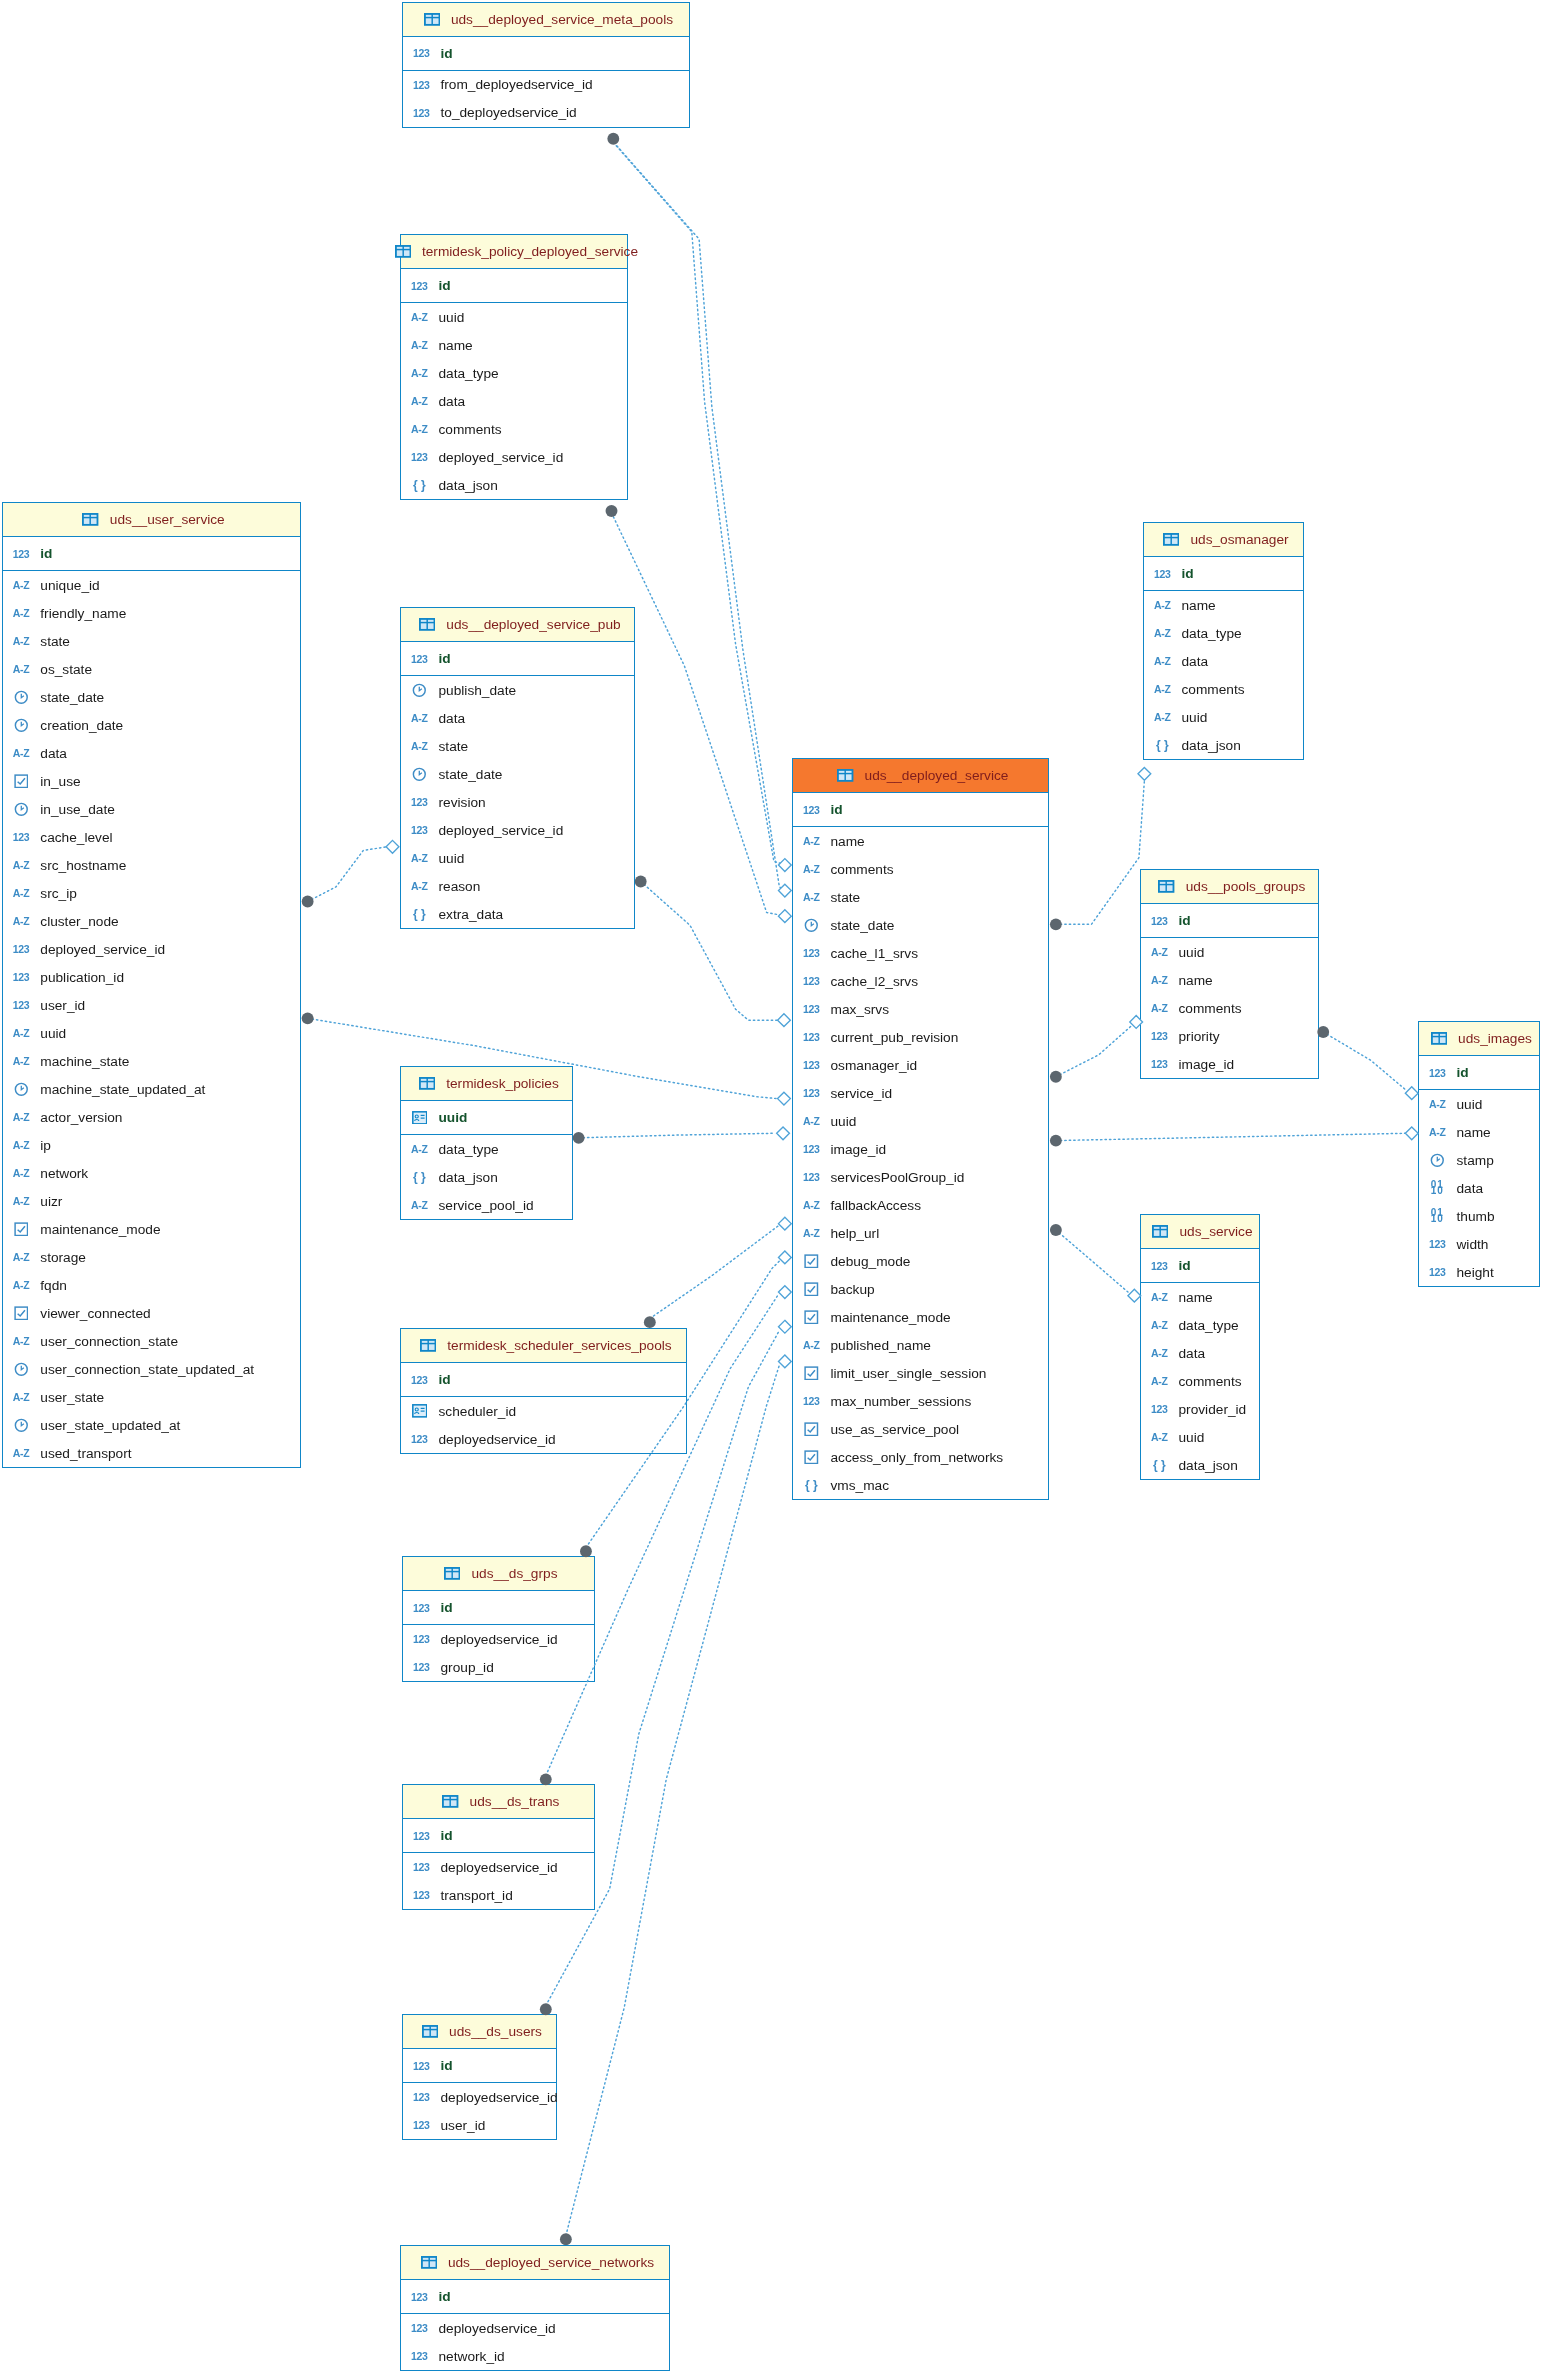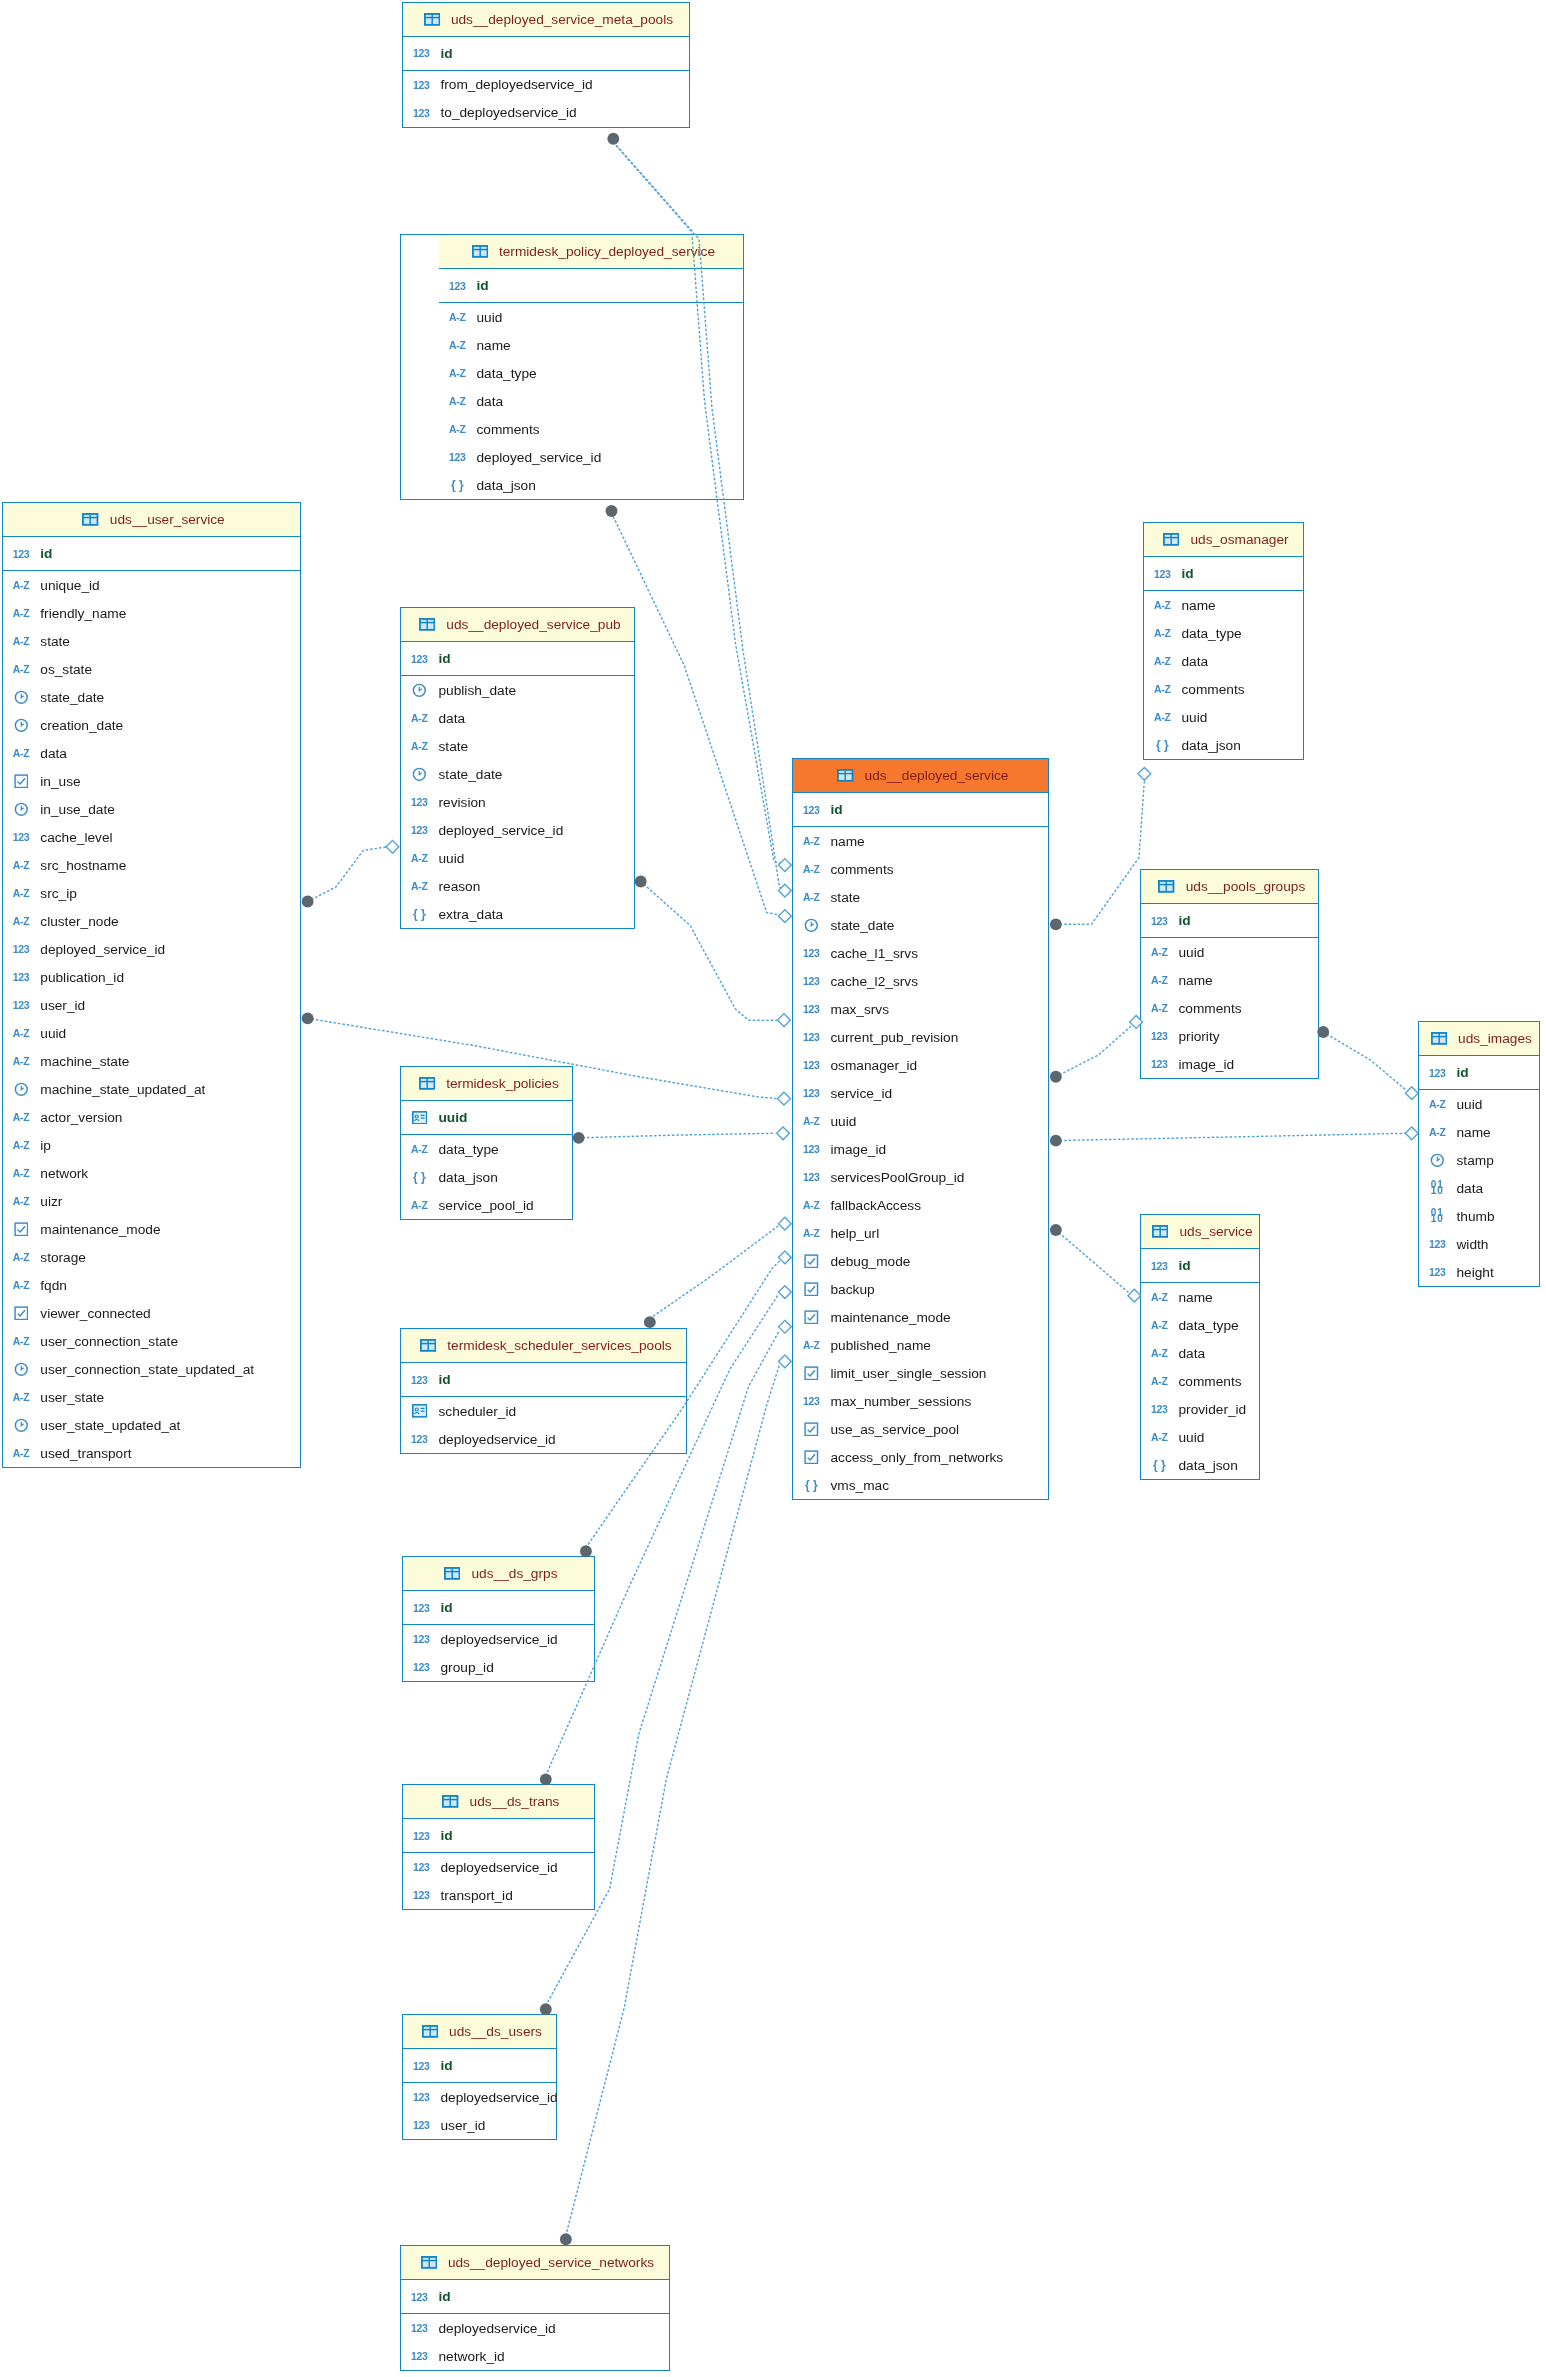--- a/index.html
+++ b/index.html
@@ -132,21 +132,21 @@
         <div class="crow">
           <span class="icn icn-number">123</span>
           <span class="cname">from_deployedservice_id</span>
         </div>
         <div class="crow">
           <span class="icn icn-number">123</span>
           <span class="cname">to_deployedservice_id</span>
         </div>
       </div>
     </div>
-    <div class="tbl" style="left: 400px; top: 234px; width: 344px; padding-left: 38px;">
+    <div class="tbl" style="left: 400px; top: 234px; width: 228px;">
       <div class="hdr">
         <span class="icn icn-table">
           <svg width="16.4" height="12.8" viewBox="0 0 18 14">
             <rect x="1" y="1" width="16" height="12" fill="#cfe7f7" stroke="#0f86c8" stroke-width="2"></rect>
             <line x1="1" y1="5" x2="17" y2="5" stroke="#0f86c8" stroke-width="1.6"></line>
             <line x1="9" y1="1" x2="9" y2="13" stroke="#0f86c8" stroke-width="1.6"></line>
           </svg>
         </span>
         <span class="tname">termidesk_policy_deployed_service</span>
       </div>

